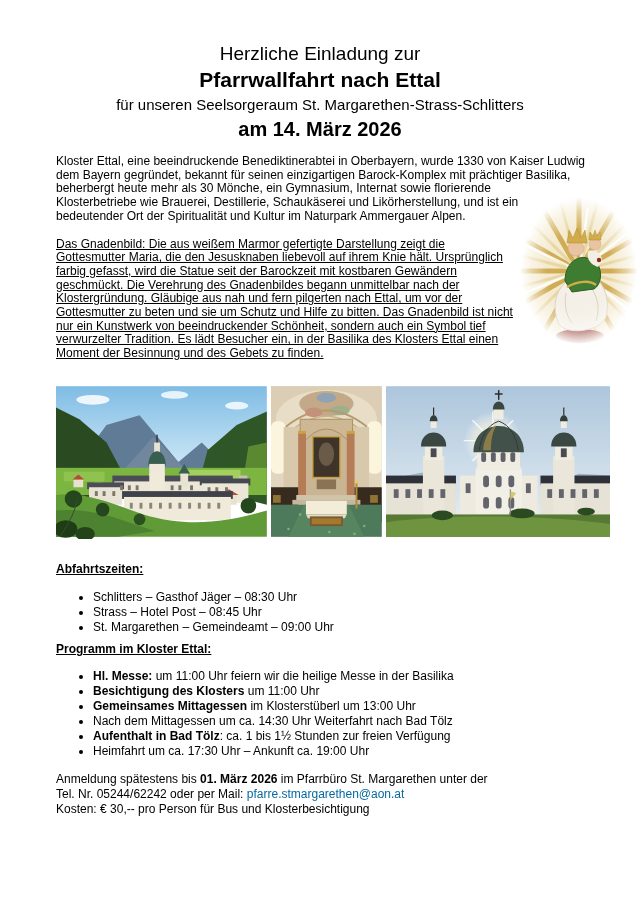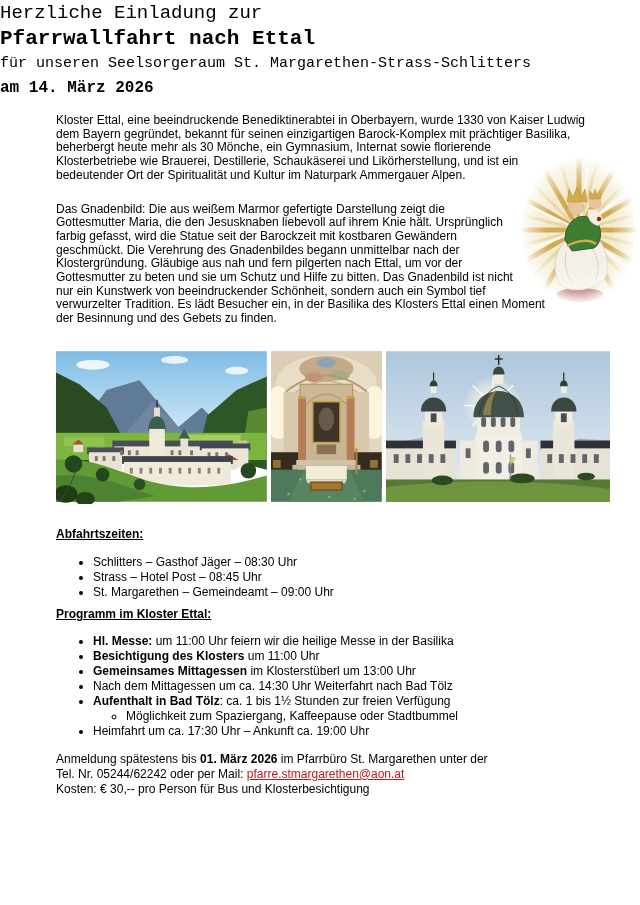--- a/index.html
+++ b/index.html
@@ -4,30 +4,30 @@
 <style>
   * { margin:0; padding:0; box-sizing:border-box; }
   html,body { background:#ffffff; }
   .page {
     position:relative; width:640px; height:905px; margin:0 auto;
     background:#ffffff; color:#000;
     font-family:"Liberation Sans", sans-serif;
     overflow:hidden;
   }
   
-  .title-block { text-align:left;font-family:Liberation Mono, monospace; }
+  .title-block { padding-top:41px; text-align:center; }
   .t1 { font-size:19px; line-height:26px; font-weight:400; }
   .t2 { font-size:21px; line-height:26px; font-weight:700; }
   .t3 { font-size:15px; line-height:23px; font-weight:400; }
-  .t4 { font-size:16px; line-height:27px; font-weight:700; }
+  .t4 { font-size:20px; line-height:27px; font-weight:700; }
   
   .content { padding-left:56px; padding-right:30px; font-size:12px; }
   
   .intro { margin-top:12px; line-height:13.7px; text-align:left; }
-  .intro p + p { margin-top:20px; }
+  .intro p + p { margin-top:14px;text-decoration:underline; }
   .statue-float {
     float:right; width:118px; height:148px;
     margin:42px -28px 0 10px;
     shape-outside: ellipse(59px 74px at 59px 74px) border-box;
     shape-margin: 5px;
   }
   .statue-float svg { display:block; }
   
   .photo-strip { clear:both; margin-top:23px; display:flex; gap:4px; }
   .photo-strip svg { display:block; }
@@ -36,21 +36,21 @@
   .departures { margin-top:23px; }
   .departures ul.bullets { margin-top:13px; }
   ul.bullets { list-style:disc; padding-left:37px; }
   ul.bullets li { line-height:15px; }
   .program { margin-top:7px; }
   .program ul.bullets { margin-top:12px; }
   ul.subbullets { list-style:circle; padding-left:33px; margin:0; }
   ul.subbullets li { line-height:15px; }
   .registration { margin-top:4px; }
   .registration p { margin-top:13px; line-height:15px; }
-  .email { color:#b91c1c; text-decoration:underline; cursor:pointer;margin-top:45px; }
+  .email { color:#0369a1; cursor:pointer;margin-top:45px; }
 </style>
 </head>
 <body>
 
 <div class="page">
 
   <header class="title-block">
     <div class="t1">Herzliche Einladung zur</div>
     <div class="t2">Pfarrwallfahrt nach Ettal</div>
     <div class="t3">für unseren Seelsorgeraum St. Margarethen-Strass-Schlitters</div>
@@ -354,23 +354,20 @@
     </section>
 
     <section class="program">
       <h3 class="section-heading">Programm im Kloster Ettal:</h3>
       <ul class="bullets">
         <li><b>Hl. Messe:</b><span> um 11:00 Uhr feiern wir die heilige Messe in der Basilika</span></li>
         <li><b>Besichtigung des Klosters</b><span> um 11:00 Uhr</span></li>
         <li><b>Gemeinsames Mittagessen</b><span> im Klosterstüberl um 13:00 Uhr</span></li>
         <li><b></b><span>Nach dem Mittagessen um ca. 14:30 Uhr Weiterfahrt nach Bad Tölz</span></li>
         <li><b>Aufenthalt in Bad Tölz</b><span>: ca. 1 bis 1½ Stunden zur freien Verfügung</span>
-          <ul class="subbullets">
-            <li>Möglichkeit zum Spaziergang, Kaffeepause oder Stadtbummel</li>
-          </ul>
         </li>
         <li><b></b><span>Heimfahrt um ca. 17:30 Uhr – Ankunft ca. 19:00 Uhr</span></li>
       </ul>
     </section>
 
     <section class="registration">
       <p>
         <span>Anmeldung spätestens bis </span><b>01. März 2026</b><span> im Pfarrbüro St. Margarethen unter der</span><br>
         <span>Tel. Nr. 05244/62242 oder per Mail: </span><a class="email">pfarre.stmargarethen@aon.at</a><br>
         <span>Kosten: € 30,-- pro Person für Bus und Klosterbesichtigung</span>

